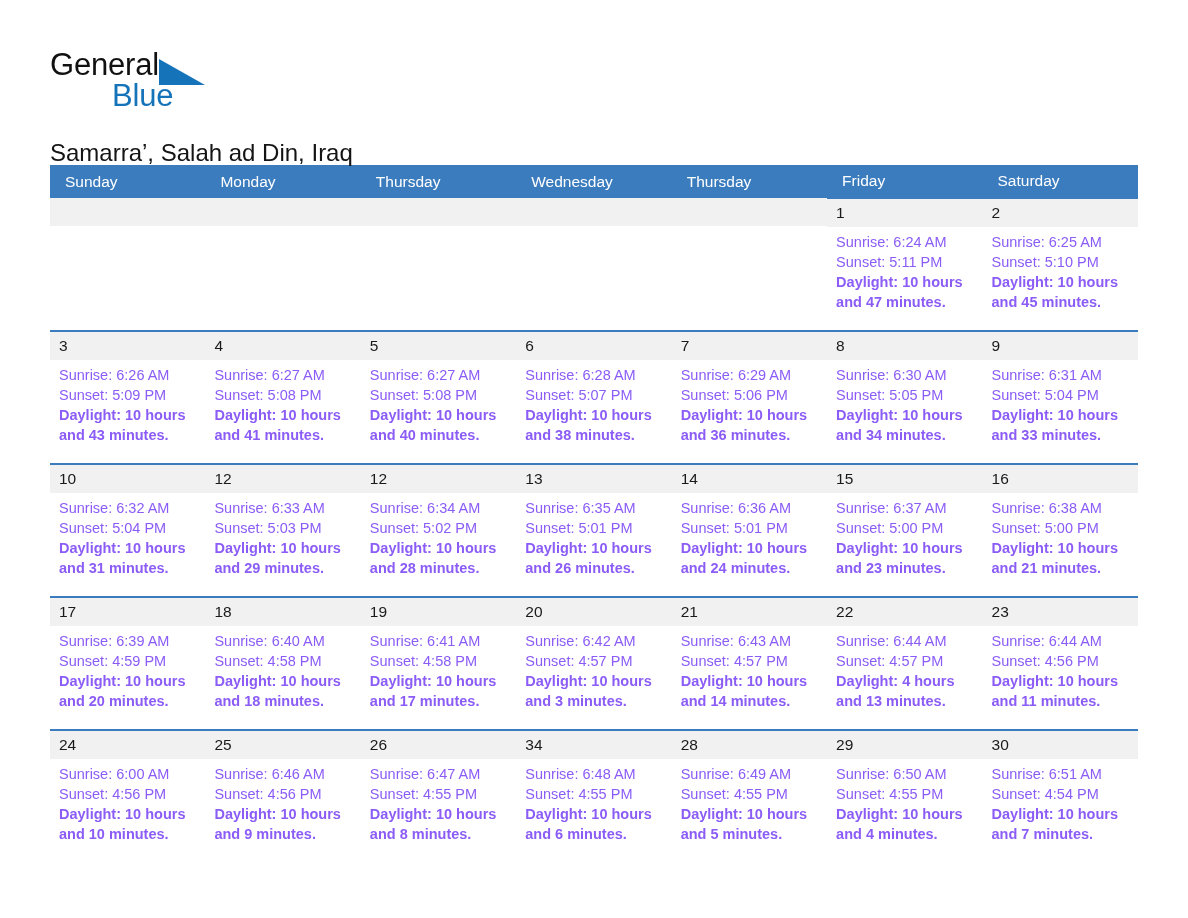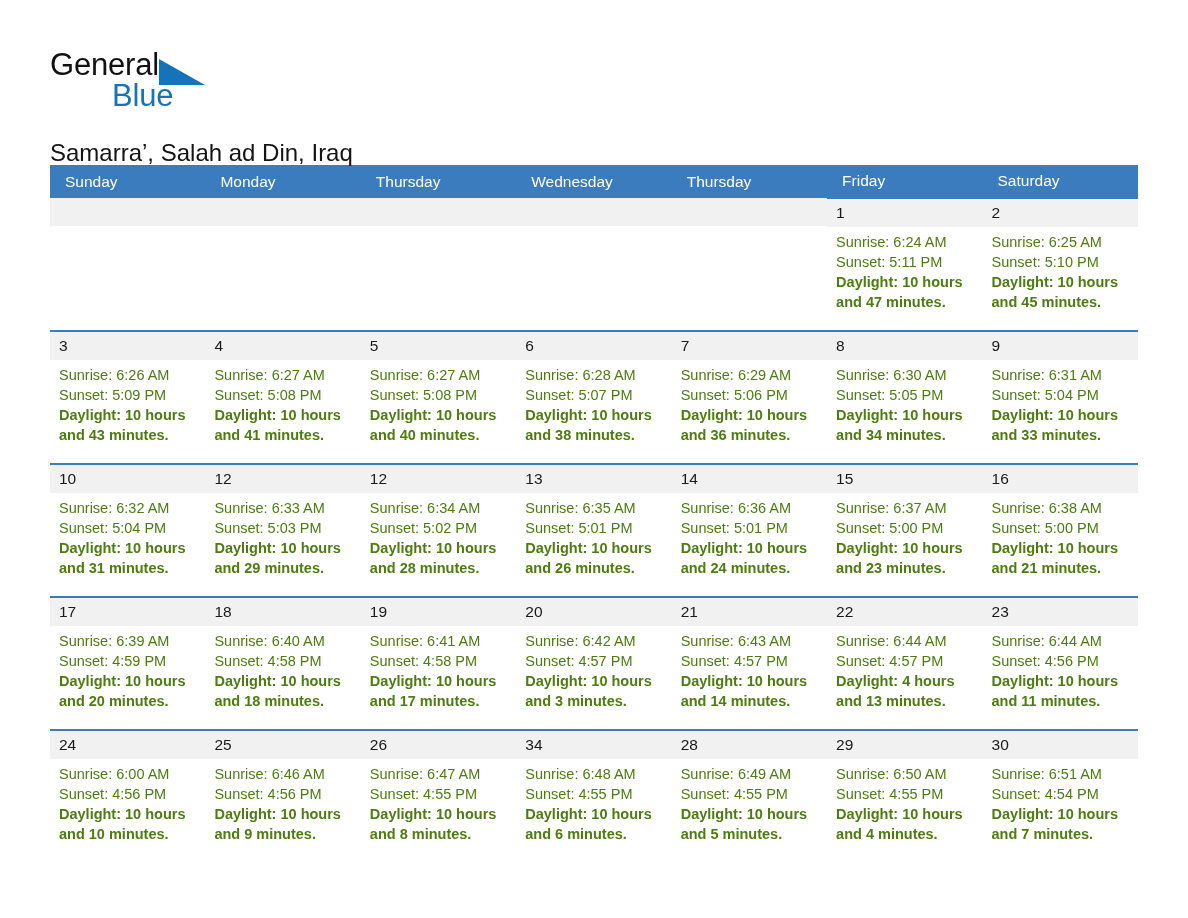--- a/index.html
+++ b/index.html
@@ -119,21 +119,21 @@
     line-height: 20px;
     color: #1a1a1a;
     padding: 4px 0 4px 9px;
     min-height: 20px;
   }
   td.day.empty .daynum { background: #f1f1f1; visibility: visible; }
   .dayinfo {
     padding: 5px 10px 0 9px;
     font-size: 14.5px;
     line-height: 20px;
-    color: #4d7c0f;
+    color: #8b5cf6;
   }
   .dayinfo div { white-space: nowrap; }
   .dayinfo .daylight { white-space: normal; font-weight: bold; }
 </style>
 </head>
 <body>
 
 <div class="page">
 
   <div class="masthead">

